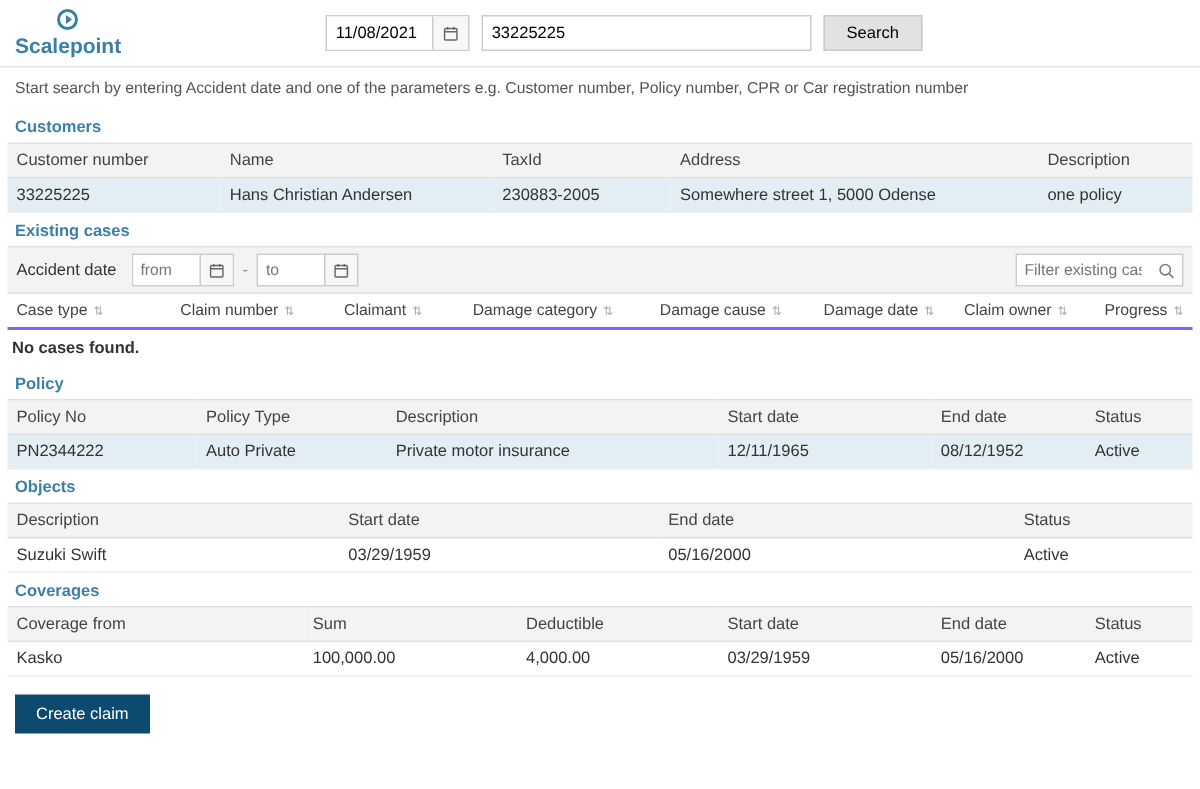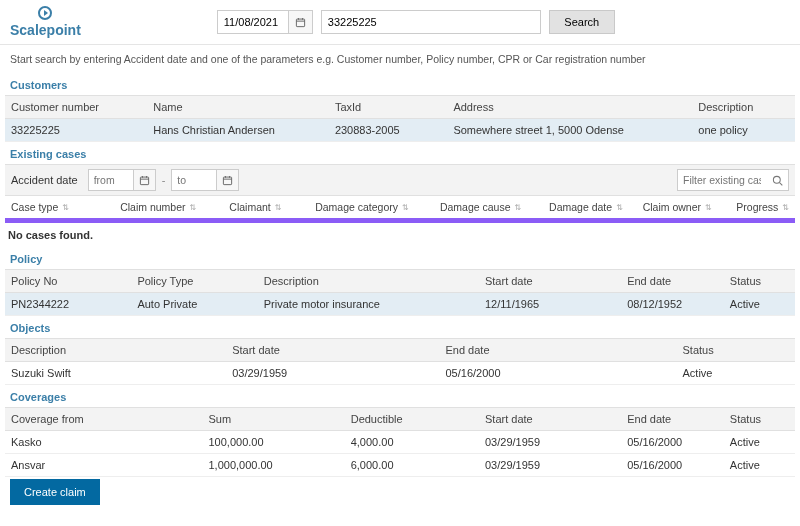--- a/index.html
+++ b/index.html
@@ -26,24 +26,24 @@
 .sort-icn { color: #aaa; font-size: 8px; margin-left: 2px; }
 .cases-filter { display: flex; align-items: center; gap: 6px; padding: 4px 6px; background: #f3f3f3; border-top: 1px solid #e0e0e0; border-bottom: 1px solid #e0e0e0; margin: 0 5px; }
 .cases-filter .lbl { padding-right: 4px; }
 .date-grp2 { display: flex; align-items: center; border: 1px solid #ccc; background: #fff; height: 22px; }
 .date-grp2 input { border: none; height: 20px; width: 44px; padding: 0 5px; font-size: 10.5px; color: #aaa; outline: none; }
 .date-grp2 .cal-btn { height: 20px; width: 22px; }
 .dash { color: #888; }
 .filter-right { margin-left: auto; display: flex; align-items: center; border: 1px solid #ccc; background: #fff; height: 22px; }
 .filter-right input { border: none; height: 20px; width: 88px; padding: 0 5px; font-size: 10.5px; color: #aaa; outline: none; }
 .filter-right .mag { width: 22px; height: 20px; display: flex; align-items: center; justify-content: center; color: #888; cursor: pointer; }
-.cases-head { display: flex; margin: 0 5px; border-bottom: 5px solid #8b5cf6; align-items: flex-end; }
+.cases-head { display: flex; margin: 0 5px; border-bottom: 2px solid #8b5cf6; align-items: flex-end; }
 .cases-head .col { padding: 5px 6px; font-size: 10.5px; color: #444; display: flex; align-items: center; gap: 2px; }
 .no-cases { padding: 6px 8px; font-weight: bold; font-size: 11px; }
-.create-btn { margin: 2px 10px; background: #0369a1; color: #fff; border: none; padding: 7px 14px; font-size: 11px; cursor: pointer; }
+.create-btn { margin: 12px 10px; background: #0c4a6e; color: #fff; border: none; padding: 7px 14px; font-size: 11px; cursor: pointer; }
 svg.cal { width: 11px; height: 11px; }
 </style>
 </head>
 <body>
 
 
 
 
 <div class="topbar">
   <div class="logo">
@@ -225,27 +225,19 @@
     </thead>
   <tbody>
     <tr>
       <td>Kasko</td>
       <td>100,000.00</td>
       <td>4,000.00</td>
       <td>03/29/1959</td>
       <td>05/16/2000</td>
       <td>Active</td>
     </tr>
-    <tr>
-      <td>Ansvar</td>
-      <td>1,000,000.00</td>
-      <td>6,000.00</td>
-      <td>03/29/1959</td>
-      <td>05/16/2000</td>
-      <td>Active</td>
-    </tr>
   </tbody>
 </table>
 
 <button class="create-btn">Create claim</button>
 
 
 
 
 </body></html>

